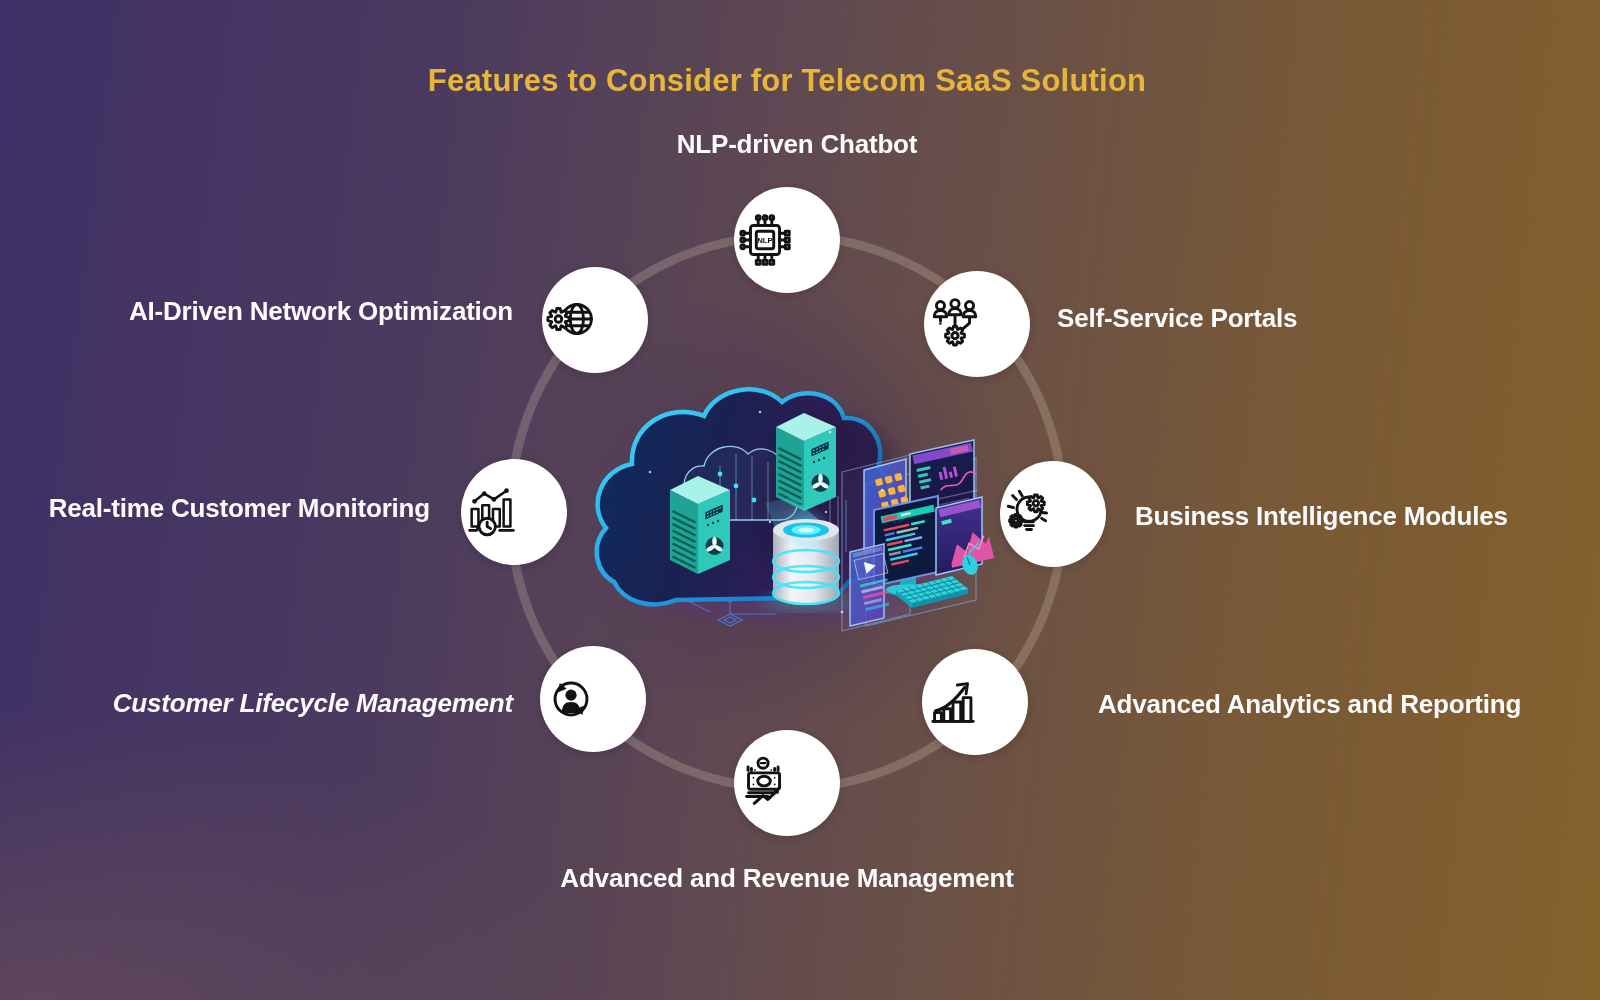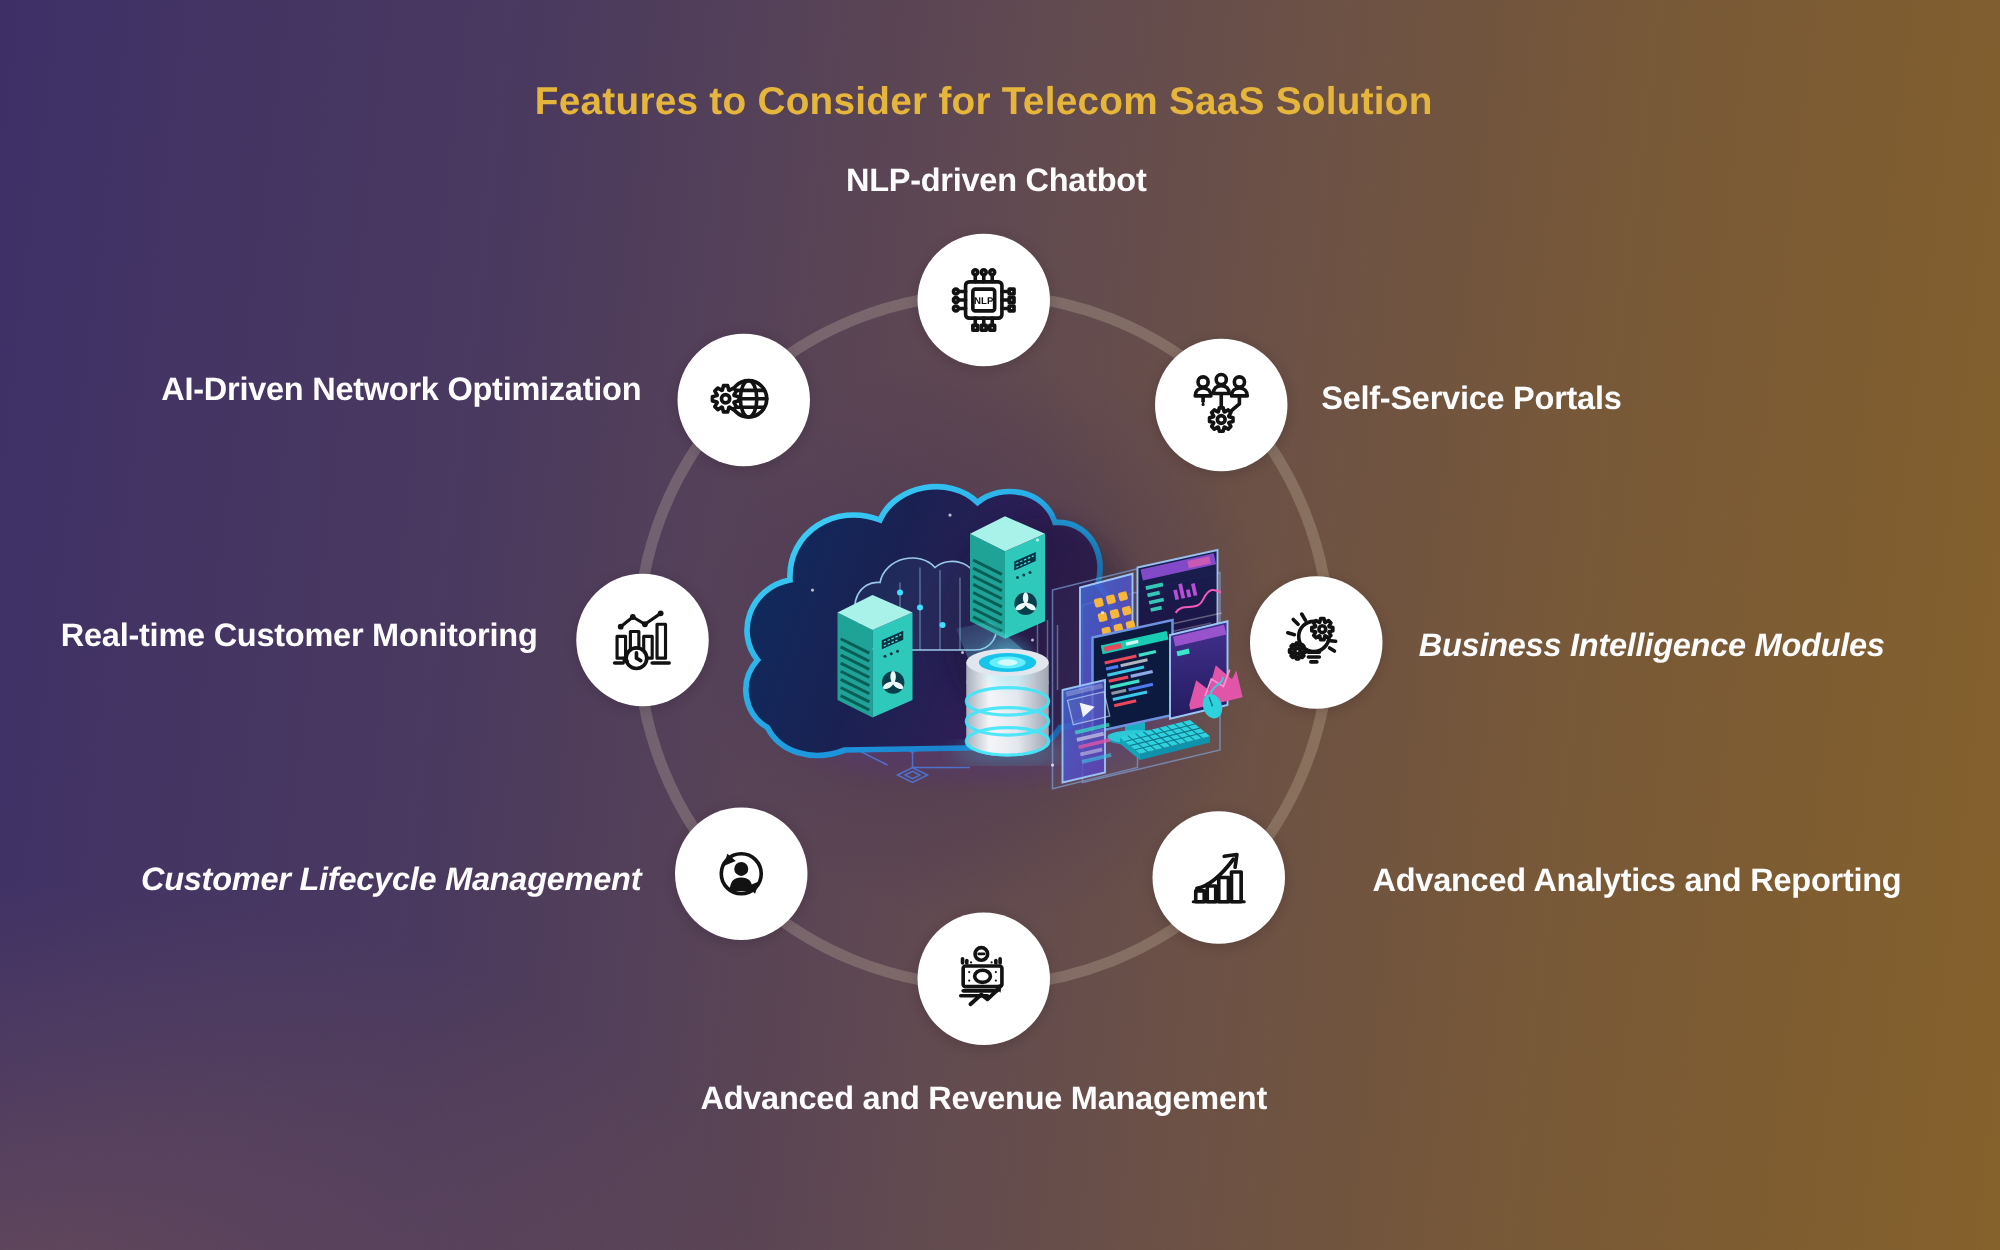--- a/index.html
+++ b/index.html
@@ -14,32 +14,32 @@
   .title{
     position:absolute;left:0;top:26px;width:1574px;text-align:center;
     font-size:31px;font-weight:700;color:#E6B53C;letter-spacing:.2px;margin-top:37px;
   }
   .ring{
     position:absolute;box-sizing:border-box;left:506px;top:231px;width:562px;height:562px;
     border:9px solid rgba(244,234,205,0.20);border-radius:50%;
   }
   .fcircle{
     position:absolute;width:106px;height:106px;border-radius:50%;background:#fff;
-    display:flex;align-items:center;justify-content:center;
+    display:flex;align-items:center;
     box-shadow:0 2px 10px rgba(20,10,30,.18);
   }
   .fcircle svg{width:62px;height:62px;}
   .flabel{
     position:absolute;font-size:26px;font-weight:700;color:#FCFCFD;
     letter-spacing:-.2px;white-space:nowrap;line-height:32px;
   }
   .lab-center{left:0;width:1574px;text-align:center;}
   #c-nlp{left:734px;top:187px;}      #l-nlp{top:128px;padding-left:10px;}
   #c-self{left:924px;top:271px;}     #l-self{left:1057px;top:302px;text-align:center;}
-  #c-bi{left:1000px;top:461px;}      #l-bi{left:1135px;top:500px;font-style:italic;}
+  #c-bi{left:1000px;top:461px;}      #l-bi{left:1135px;top:500px;}
   #c-analytics{left:922px;top:649px;}#l-analytics{left:1098px;top:688px;}
   #c-billing{left:734px;top:730px;}  #l-billing{top:862px;}
   #c-lifecycle{left:540px;top:646px;}#l-lifecycle{right:1087px;top:687px;text-align:left;font-style:italic;}
   #c-realtime{left:461px;top:459px;} #l-realtime{right:1170px;top:492px;text-align:right;}
   #c-ai{left:542px;top:267px;}       #l-ai{right:1087px;top:295px;text-align:center;}
   .center-art{position:absolute;left:580px;top:362px;width:420px;height:290px;}
   .ic{fill:none;stroke:#121212;stroke-width:3;stroke-linecap:round;stroke-linejoin:round;}
 </style>
 </head>
 <body>

